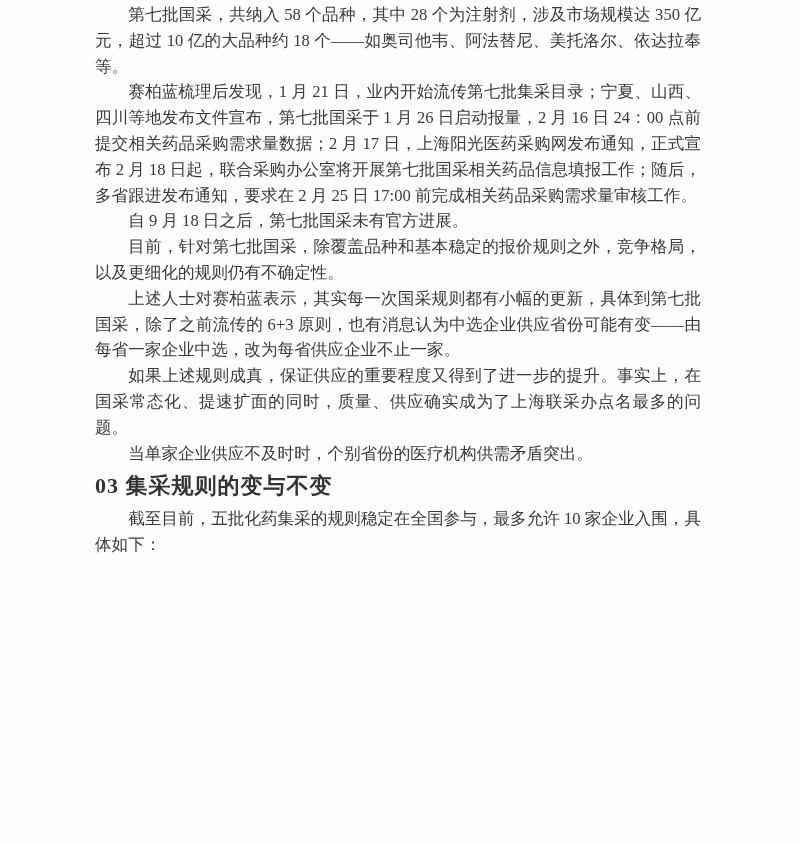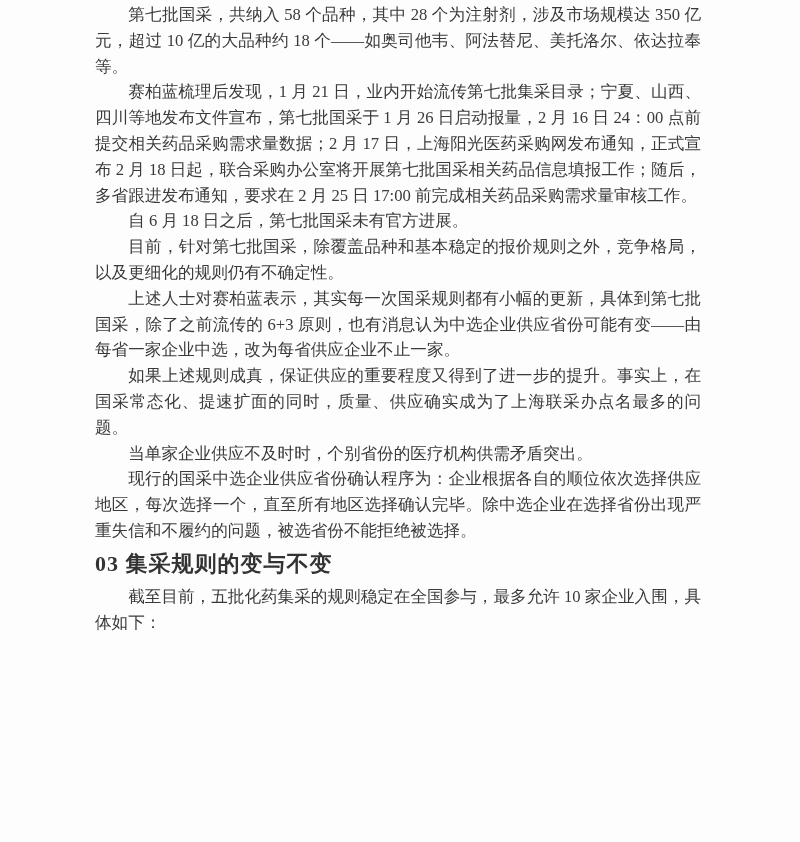--- a/index.html
+++ b/index.html
@@ -37,21 +37,20 @@
     color: #333333;
     letter-spacing: 1px;
   }
 </style>
 </head>
 <body>
 
 <div class="page">
   <p class="para">第七批国采，共纳入 58 个品种，其中 28 个为注射剂，涉及市场规模达 350 亿元，超过 10 亿的大品种约 18 个——如奥司他韦、阿法替尼、美托洛尔、依达拉奉等。</p>
   <p class="para">赛柏蓝梳理后发现，1 月 21 日，业内开始流传第七批集采目录；宁夏、山西、四川等地发布文件宣布，第七批国采于 1 月 26 日启动报量，2 月 16 日 24：00 点前提交相关药品采购需求量数据；2 月 17 日，上海阳光医药采购网发布通知，正式宣布 2 月 18 日起，联合采购办公室将开展第七批国采相关药品信息填报工作；随后，多省跟进发布通知，要求在 2 月 25 日 17:00 前完成相关药品采购需求量审核工作。</p>
-  <p class="para">自 6 月 18 日之后，第七批国采未有官方进展。</p>
+  <p class="para">自 9 月 18 日之后，第七批国采未有官方进展。</p>
   <p class="para">目前，针对第七批国采，除覆盖品种和基本稳定的报价规则之外，竞争格局，以及更细化的规则仍有不确定性。</p>
   <p class="para">上述人士对赛柏蓝表示，其实每一次国采规则都有小幅的更新，具体到第七批国采，除了之前流传的 6+3 原则，也有消息认为中选企业供应省份可能有变——由每省一家企业中选，改为每省供应企业不止一家。</p>
   <p class="para">如果上述规则成真，保证供应的重要程度又得到了进一步的提升。事实上，在国采常态化、提速扩面的同时，质量、供应确实成为了上海联采办点名最多的问题。</p>
   <p class="para">当单家企业供应不及时时，个别省份的医疗机构供需矛盾突出。</p>
-  <p class="para">现行的国采中选企业供应省份确认程序为：企业根据各自的顺位依次选择供应地区，每次选择一个，直至所有地区选择确认完毕。除中选企业在选择省份出现严重失信和不履约的问题，被选省份不能拒绝被选择。</p>
   <h2 class="section-heading">03 集采规则的变与不变</h2>
   <p class="para">截至目前，五批化药集采的规则稳定在全国参与，最多允许 10 家企业入围，具体如下：</p>
 </div>
 
 </body></html>

